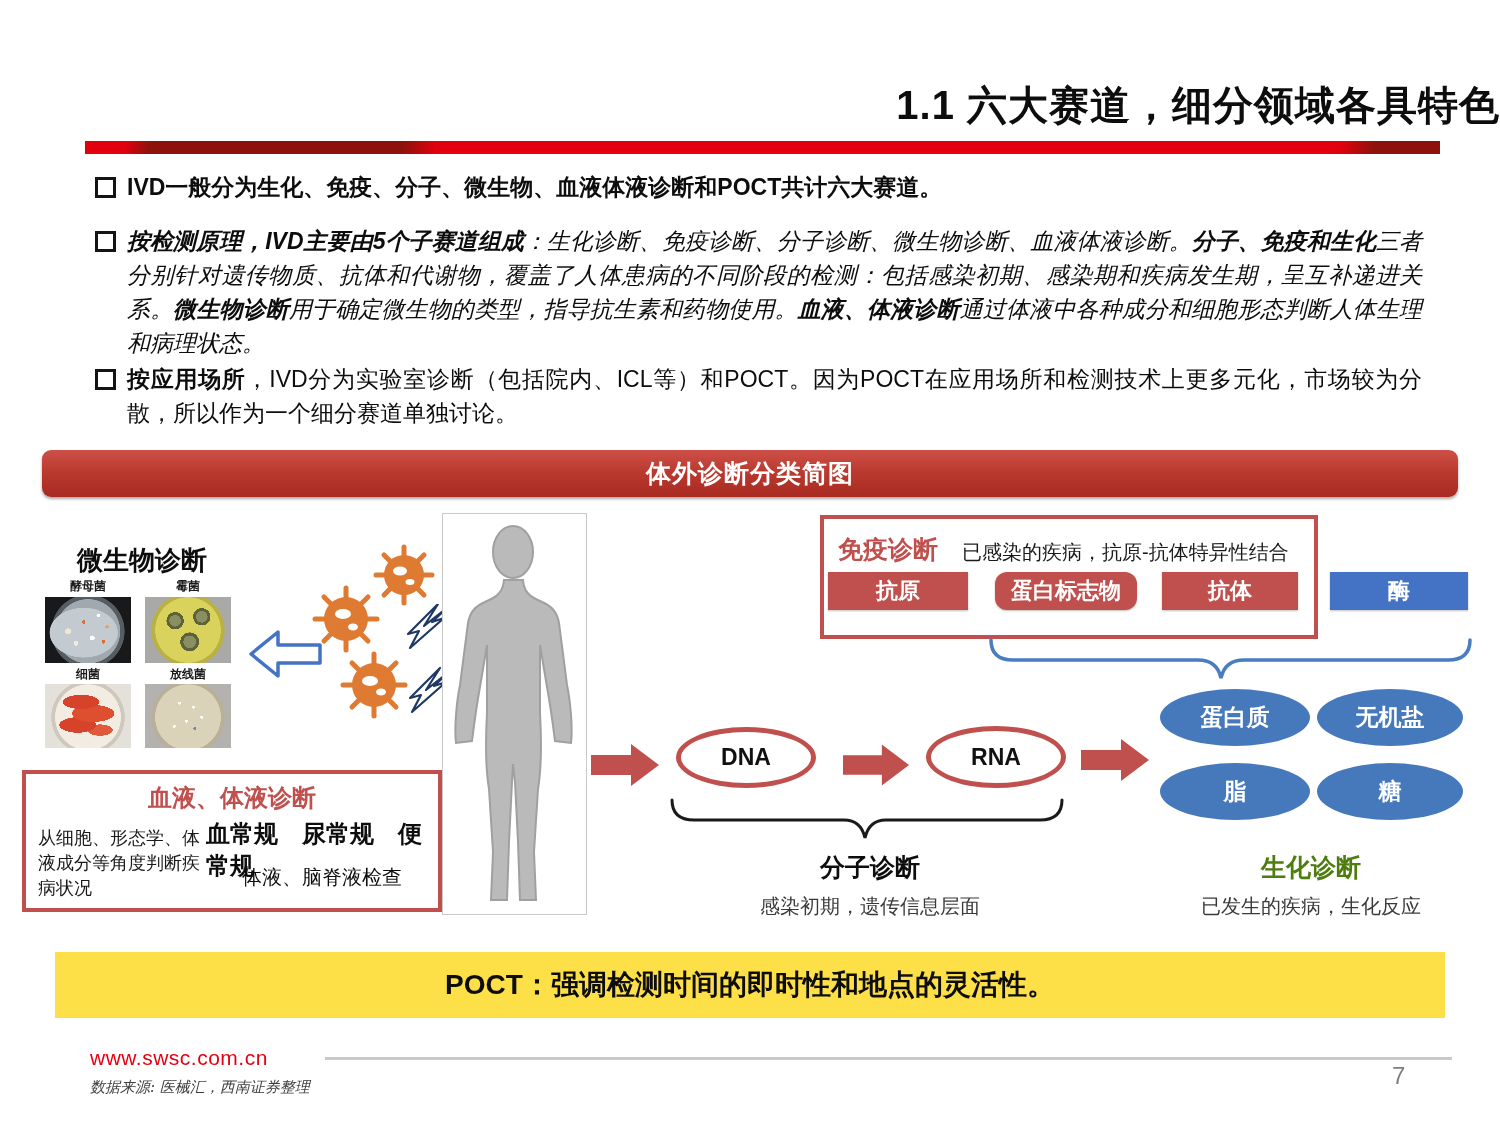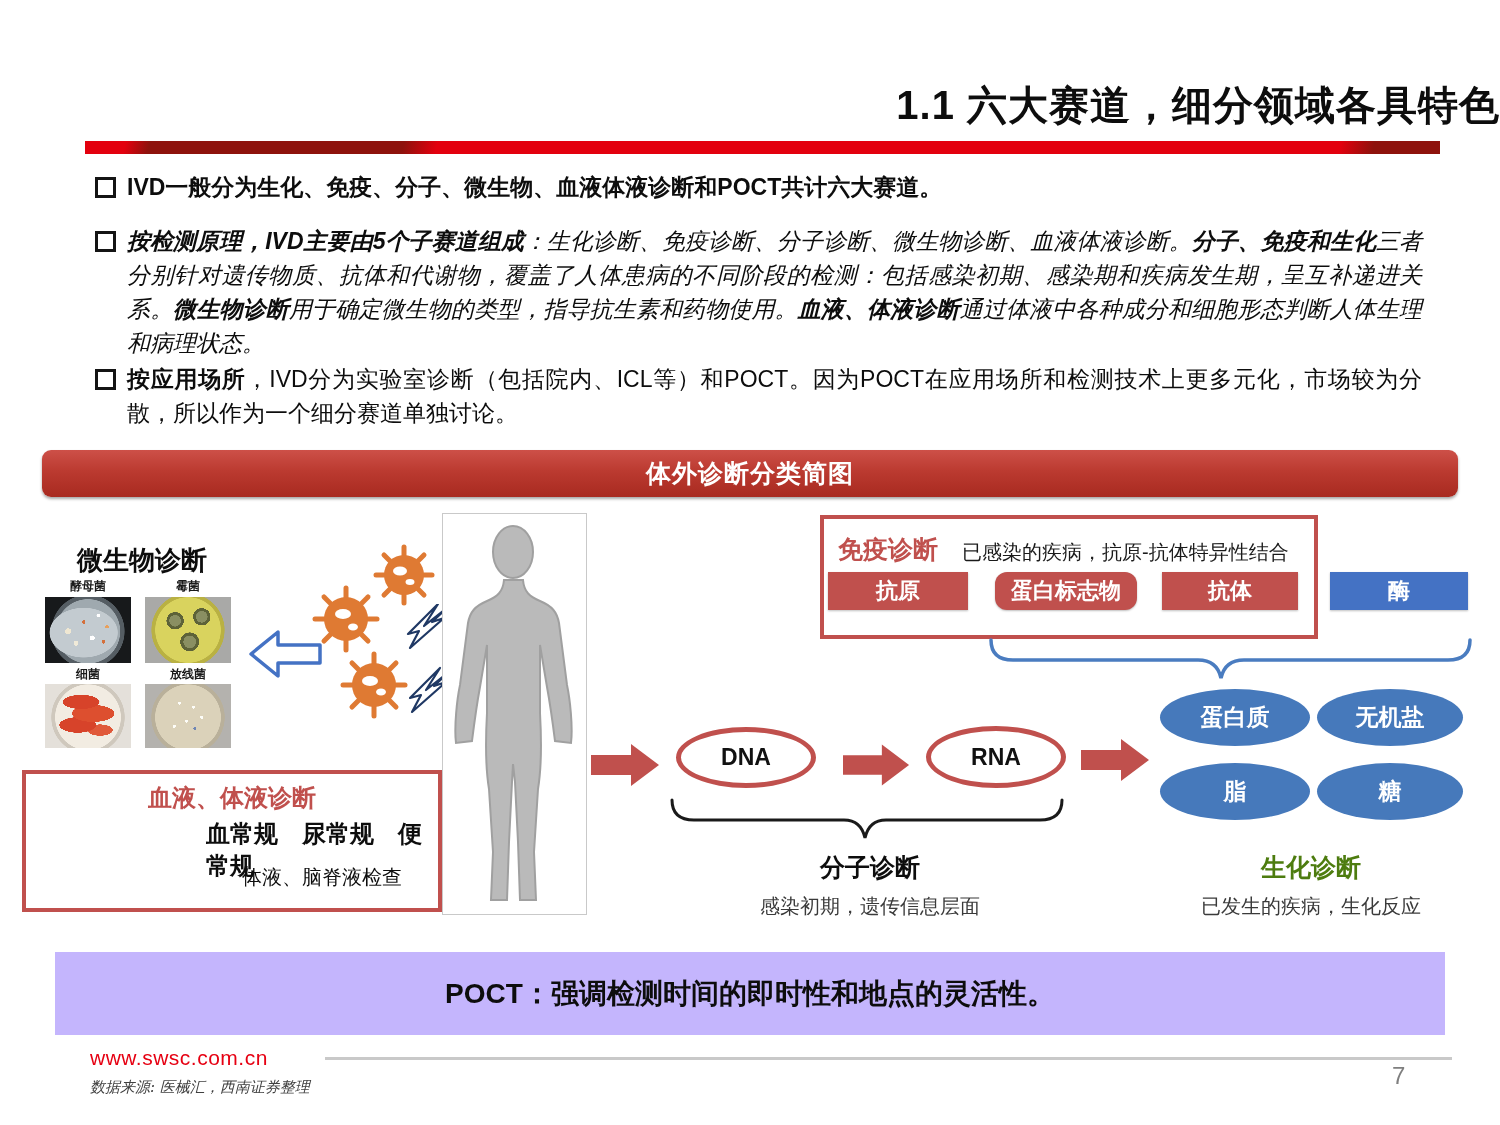--- a/index.html
+++ b/index.html
@@ -85,21 +85,21 @@
   .section-caption{position:absolute;font-size:20px;color:#3a3a3a;text-align:center;}
 
   
   .blood-box{left:22px;top:770px;width:420px;height:142px;border:4px solid #c0504d;background:#fff;box-sizing:border-box;}
   .blood-title{position:absolute;left:0;top:8px;width:100%;text-align:center;font-size:24px;font-weight:bold;color:#c0504d;}
   .blood-note{position:absolute;left:12px;top:52px;width:168px;font-size:18px;line-height:25px;color:#1a1a1a;}
   .blood-line1{position:absolute;left:180px;top:44px;font-size:24px;font-weight:bold;color:#0d0d0d;}
   .blood-line2{position:absolute;left:196px;top:90px;font-size:20px;font-weight:normal;color:#0d0d0d;margin-left:20px;}
 
   
-  .poct{left:55px;top:952px;width:1390px;height:83px;background:#c4b5fd;display:flex;align-items:center;justify-content:center;}
+  .poct{left:55px;top:952px;width:1390px;height:66px;background:#fde047;display:flex;align-items:center;justify-content:center;}
   .poct span{font-size:28px;font-weight:bold;color:#0d0d0d;}
 
   
   .site{left:90px;top:1046px;font-size:21px;color:#e60012;letter-spacing:.5px;}
   .footer-line{left:325px;top:1057px;width:1127px;height:3px;background:#c9c9c9;}
   .source{left:90px;top:1078px;font-size:15px;color:#3f3f3f;font-family:"DejaVu Serif","Liberation Serif",serif;font-style:italic;}
   .pagenum{left:1392px;top:1062px;font-size:24px;color:#7f7f7f;}
 
   svg{display:block;}
 </style>
@@ -240,20 +240,21 @@
   <div class="abs blue-oval" style="left:1160px;top:689px;width:150px;height:57px;">蛋白质</div>
   <div class="abs blue-oval" style="left:1317px;top:689px;width:146px;height:57px;">无机盐</div>
   <div class="abs blue-oval" style="left:1160px;top:763px;width:150px;height:57px;">脂</div>
   <div class="abs blue-oval" style="left:1317px;top:763px;width:146px;height:57px;">糖</div>
 
   <div class="section-label" style="left:1211px;top:851px;width:200px;color:#4d7c0f;">生化诊断</div>
   <div class="section-caption" style="left:1161px;top:893px;width:300px;">已发生的疾病，生化反应</div>
 
   <div class="abs blood-box">
     <div class="blood-title">血液、体液诊断</div>
+    <div class="blood-note">从细胞、形态学、体液成分等角度判断疾病状况</div>
     <div class="blood-line1">血常规　尿常规　便常规</div>
     <div class="blood-line2">体液、脑脊液检查</div>
   </div>
 
   <div class="abs poct">
     <span>POCT：强调检测时间的即时性和地点的灵活性。</span>
   </div>
 
   <div class="abs site">www.swsc.com.cn</div>
   <div class="abs footer-line"></div>

